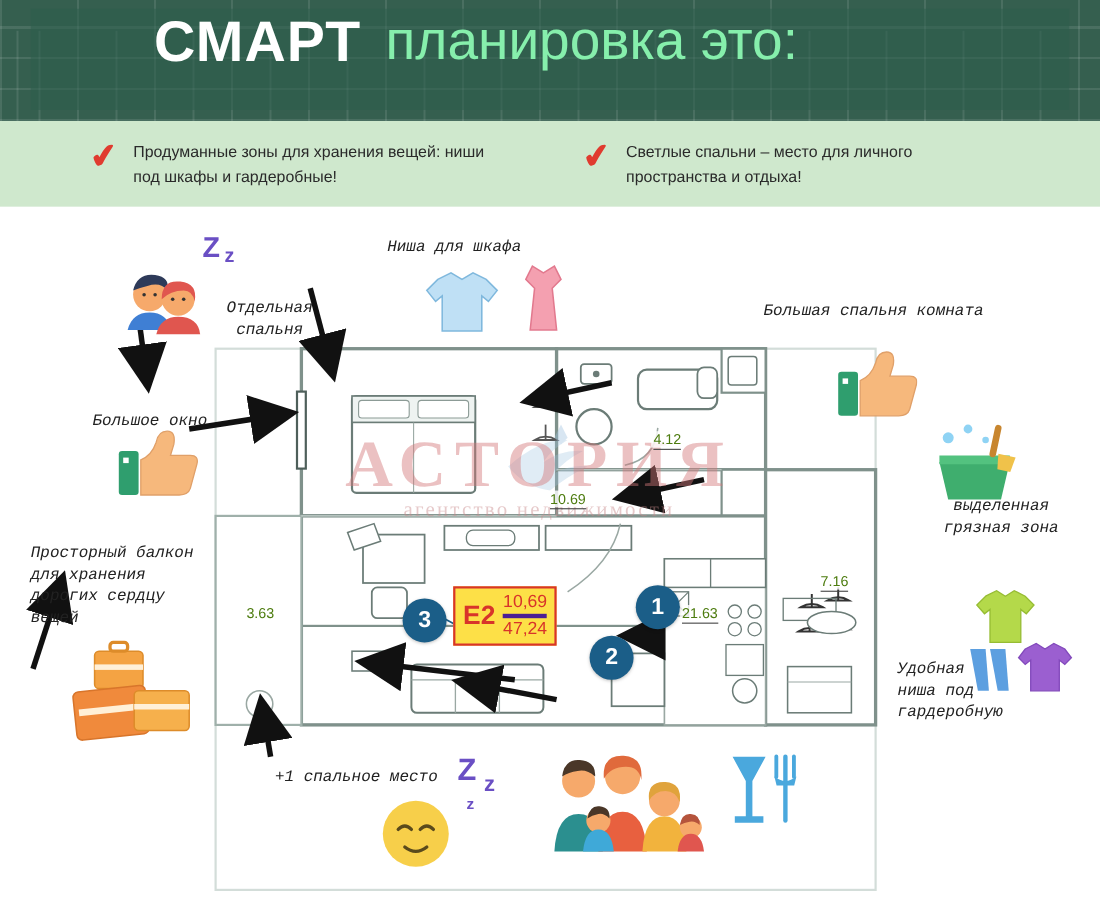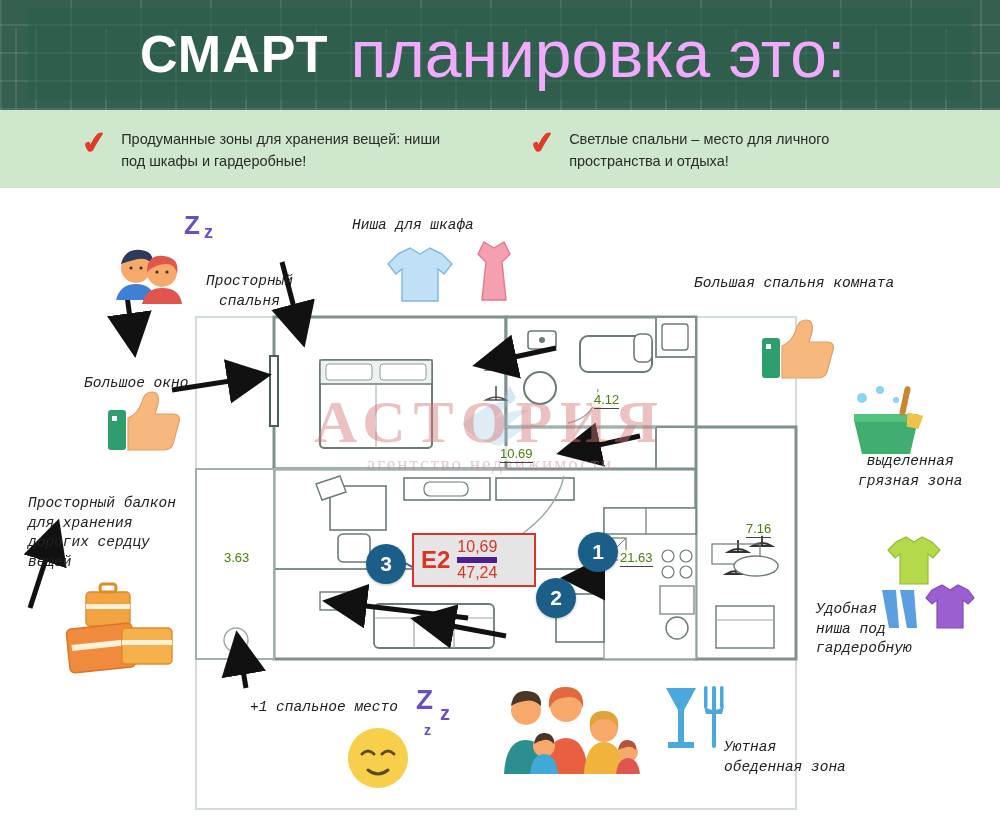--- a/index.html
+++ b/index.html
@@ -37,33 +37,32 @@
     background-image:
       repeating-linear-gradient(90deg, rgba(255,255,255,.10) 0 2px, transparent 2px 70px);
     background-position: 35px 0;
   }
   .header-title-box {
     position: absolute;
     left: 28px; top: 8px;
     width: 944px; height: 92px;
     background: rgba(43,92,76,0.55);
     display: flex;
-    align-items: center;
     padding-left: 112px;
     box-sizing: border-box;
   }
   .title-bold {
     color: #ffffff;
     font-size: 52px;
     font-weight: bold;
     letter-spacing: 1px;
   }
   .title-normal {
-    color: #f0abfc;
-    font-size: 66px;
+    color: #86efac;
+    font-size: 50px;
     font-weight: normal;
     margin-left: 22px;
   }
 
   
   .banner {
     position: absolute;
     left: 0; top: 110px;
     width: 1000px; height: 78px;
     background: #cfe8cd;
@@ -110,41 +109,41 @@
   }
   .area-label .underline {
     border-bottom: 1.5px solid #444;
     padding-bottom: 1px;
   }
 
   
   .e2-box {
     position: absolute;
     left: 412px; top: 345px;
-    width: 124px; height: 54px;
+    width: 94px; height: 54px;
     border: 2px solid #d8342a;
-    background: #e5e5e5;
+    background: #fde047;
     display: flex;
     align-items: center;
     box-sizing: border-box;
   }
   .e2-code {
     color: #d8342a;
     font-size: 24px;
     font-weight: bold;
     margin-left: 7px;
   }
   .e2-nums {
     margin-left: 7px;
     color: #d8342a;
     font-size: 16px;
     line-height: 1.15;
     text-align: center;
   }
-  .e2-nums .top { border-bottom: 6px solid #4c1d95; padding-bottom: 1px; }
+  .e2-nums .top { border-bottom: 4px solid #4c1d95; padding-bottom: 1px; }
   .e2-nums .bot { padding-top: 1px; }
 
   
   .circle-num {
     position: absolute;
     width: 40px; height: 40px;
     border-radius: 50%;
     background: #1b5e88;
     color: #fff;
     font-size: 21px;
@@ -404,36 +403,34 @@
     <span>1</span>
   </div>
   <div class="circle-num" style="left:536px; top:390px;">
     <span>2</span>
   </div>
   <div class="circle-num" style="left:366px; top:356px;">
     <span>3</span>
   </div>
 
   <div class="callout" style="left:352px; top:28px;">Ниша для шкафа</div>
-  <div class="callout center" style="left:206px; top:84px;">Просторный
+  <div class="callout center" style="left:206px; top:84px;">Отдельная
 спальня</div>
   <div class="callout" style="left:694px; top:86px;">Большая спальня комната</div>
   <div class="callout" style="left:84px; top:186px;">Большое окно</div>
   <div class="callout" style="left:28px; top:306px;">Просторный балкон
 для хранения
 дорогих сердцу
 вещей</div>
   <div class="callout center" style="left:858px; top:264px;">выделенная
 грязная зона</div>
   <div class="callout" style="left:816px; top:412px;">Удобная
 ниша под
 гардеробную</div>
   <div class="callout" style="left:250px; top:510px;text-align:center;">+1 спальное место</div>
-  <div class="callout" style="left:724px; top:550px;">Уютная
-обеденная зона</div>
 
   <svg style="position:absolute;left:110px;top:56px;" width="76" height="60">
     <circle cx="26" cy="24" r="15" fill="#f6a96b"></circle>
     <path d="M11 20 q4 -16 20 -14 q14 2 11 14 q-6 -8 -18 -4 q-8 2 -13 4z" fill="#2e3a59"></path>
     <path d="M6 56 q4 -16 20 -16 q16 0 20 16 z" fill="#3f7fd4"></path>
     <circle cx="52" cy="28" r="15" fill="#f6a96b"></circle>
     <path d="M37 28 q0 -18 17 -16 q16 2 13 18 q-2 -10 -10 -10 q-12 0 -20 8z" fill="#e0564f"></path>
     <path d="M32 60 q4 -16 20 -16 q18 0 20 16 z" fill="#e0564f"></path>
     <circle cx="21" cy="24" r="1.6" fill="#333"></circle>
       <circle cx="31" cy="24" r="1.6" fill="#333"></circle>

